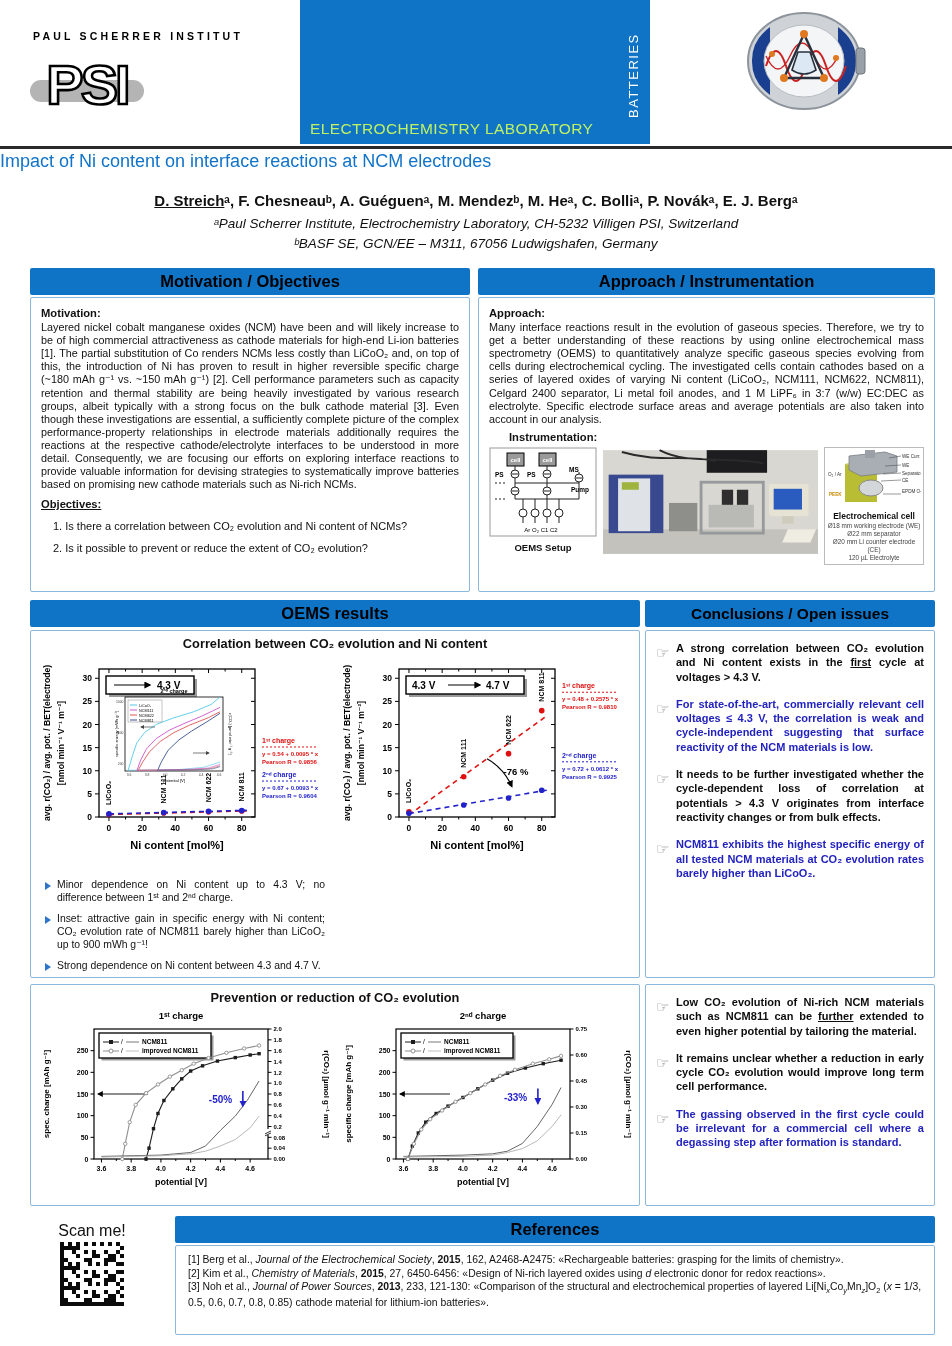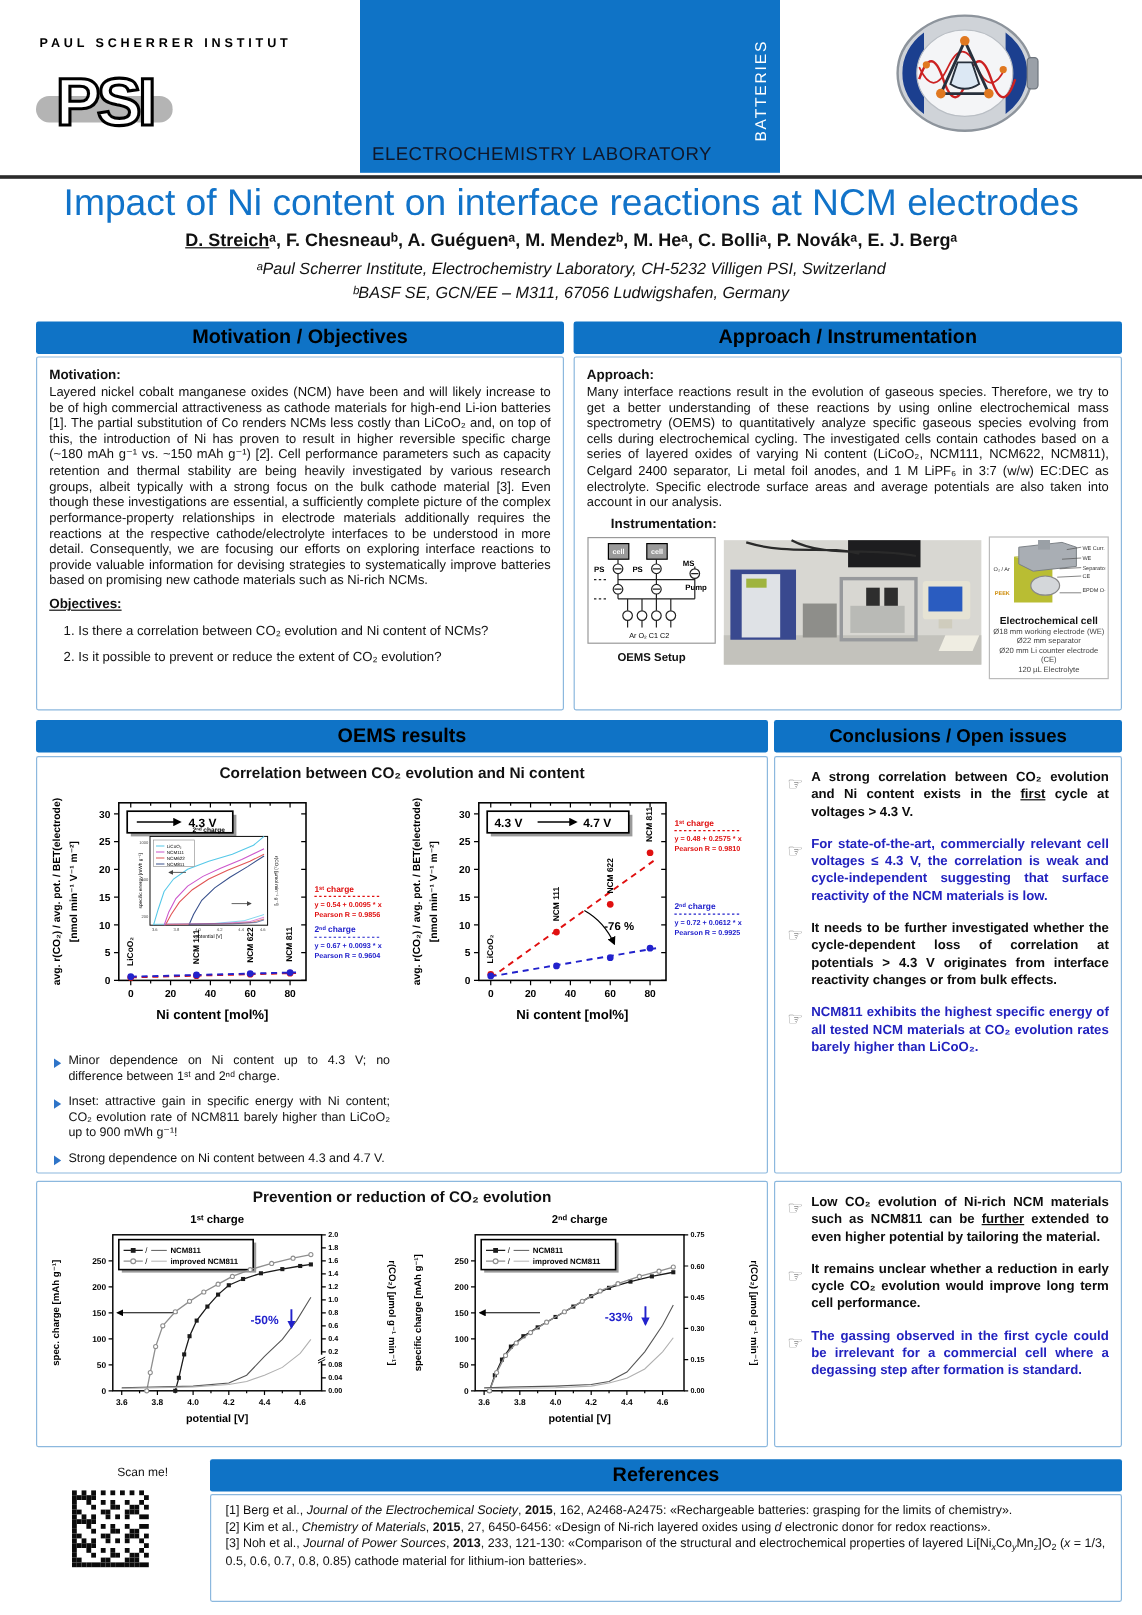--- a/index.html
+++ b/index.html
@@ -1,28 +1,28 @@
 <!DOCTYPE html>
 <html><head>
 <meta charset="utf-8">
 <style>
   html,body{margin:0;padding:0;background:#9a9a9a;}
   .poster{position:relative;width:952px;height:1346px;background:#ffffff;margin:0 auto;
           font-family:"Liberation Sans","DejaVu Sans",sans-serif;color:#111;overflow:hidden;}
   .abs{position:absolute;}
   
   .blue-banner{position:absolute;left:300px;top:0;width:350px;height:144px;background:#0f73c6;}
-  .banner-bottom{position:absolute;left:10px;bottom:6px;color:#0f172a;font-size:15.5px;letter-spacing:.4px;}
+  .banner-bottom{position:absolute;left:10px;bottom:6px;color:#bef264;font-size:15.5px;letter-spacing:.4px;}
   .banner-vertical{position:absolute;left:326px;top:118px;transform:rotate(-90deg);transform-origin:0 0;
                    color:#fff;font-size:13px;letter-spacing:1.5px;white-space:nowrap;}
   .psi-wordmark{position:absolute;left:33px;top:30px;width:110px;font-size:10.5px;font-weight:bold;
                 letter-spacing:3.2px;white-space:nowrap;color:#000;text-align:right;}
   .header-rule{position:absolute;left:0;top:146px;width:952px;height:2.5px;background:#2b2b2b;}
   
-  .poster-title{position:absolute;left:0;top:151px;width:952px;text-align:center;font-size:31px;color:#1173c9;}
+  .poster-title{position:absolute;left:0;top:151px;width:952px;font-size:18px;color:#1173c9;}
   .authors{position:absolute;left:0;top:192px;width:952px;text-align:center;font-size:15px;font-weight:bold;}
   .affil{position:absolute;left:0;width:952px;text-align:center;font-size:13.5px;font-style:italic;}
   .affil1{top:216px;} .affil2{top:236px;}
   
   .hbar{position:absolute;height:27px;background:#0f73c6;color:#000000;font-weight:bold;font-size:16.5px;
         display:flex;align-items:center;justify-content:center;border-radius:2px;}
   .panel{position:absolute;background:#fff;border:1.6px solid #8cb8de;border-radius:2px;
          box-sizing:border-box;overflow:hidden;}
   .body-text{font-size:10.8px;line-height:1.215;text-align:justify;}
   .lbl{font-weight:bold;font-size:11.2px;margin:2px 0 2px 0;}
@@ -40,21 +40,21 @@
   .bullet{display:flex;font-size:10.4px;line-height:1.22;text-align:justify;margin-bottom:9px;}
   .tri{flex:0 0 auto;width:0;height:0;border-left:6.5px solid #2e74c8;border-top:4px solid transparent;
        border-bottom:4px solid transparent;margin:2.5px 6px 0 0;}
   
   .conc-item{display:flex;margin-bottom:13px;}
   .hand{flex:0 0 20px;font-family:"DejaVu Sans",sans-serif;color:#8a8a8a;font-size:15px;margin-top:3px;}
   .conc-text{font-size:11px;font-weight:bold;line-height:1.3;text-align:justify;}
   .c-blue{color:#2222bf;} .c-black{color:#0d0d0d;}
   
   .ref-line{font-size:10.4px;line-height:1.32;}
-  .scanme{position:absolute;left:44px;top:1222px;width:96px;text-align:right;font-size:10px;}
+  .scanme{position:absolute;left:44px;top:1222px;width:96px;text-align:center;font-size:16px;}
   
   .r-i{font-style:italic;} .r-b{font-weight:bold;} .r-u{text-decoration:underline;}
   .r-sub{vertical-align:sub;font-size:72%;}
   svg text{font-family:"Liberation Sans","DejaVu Sans",sans-serif;}
 </style>
 </head>
 <body>
 
 <div class="poster">
 

